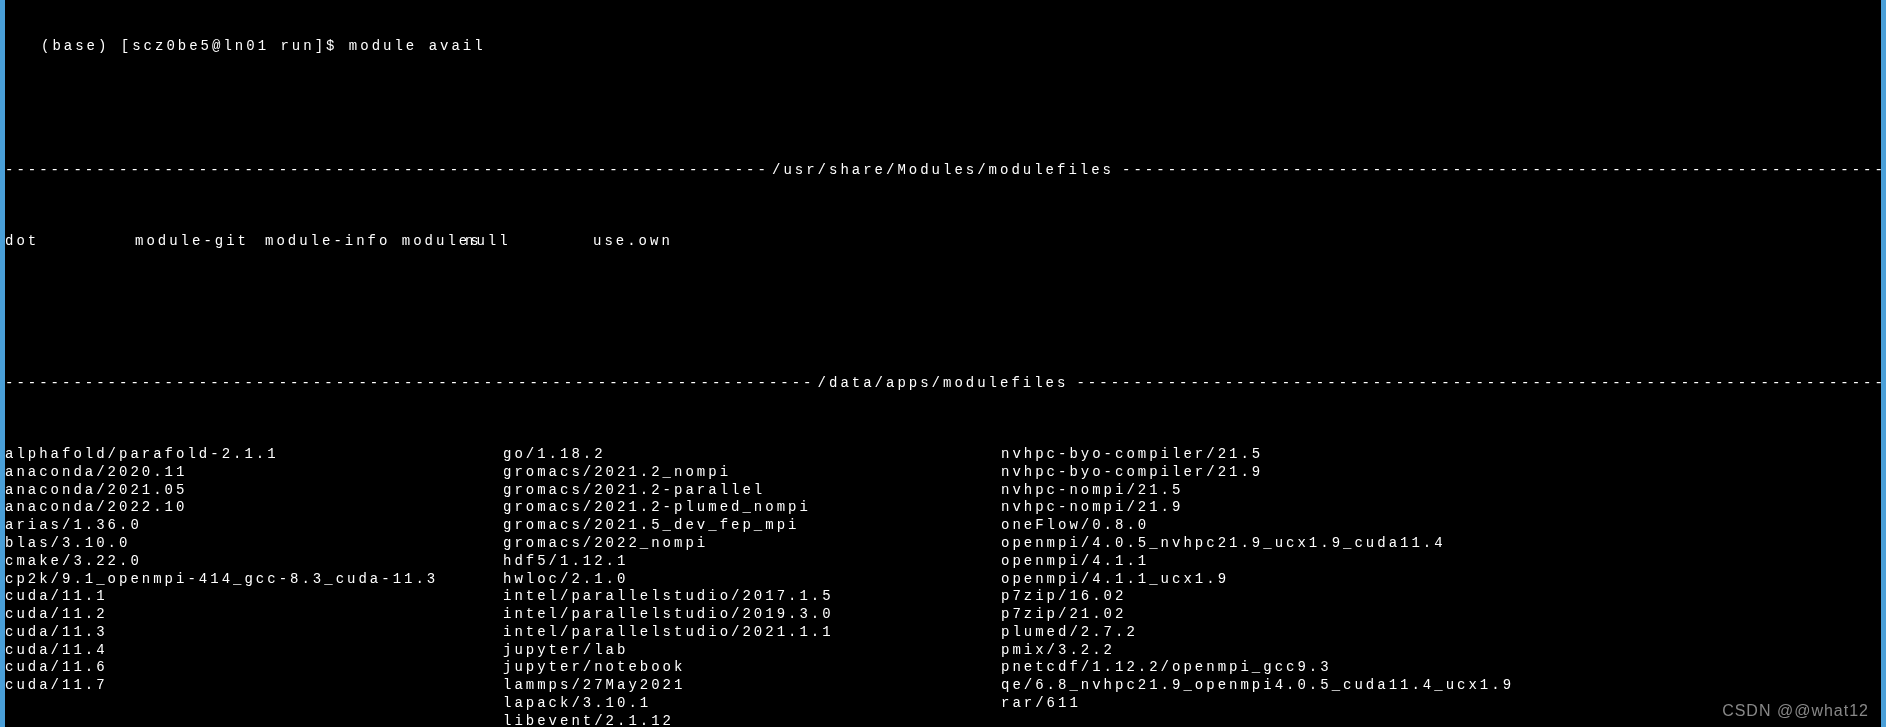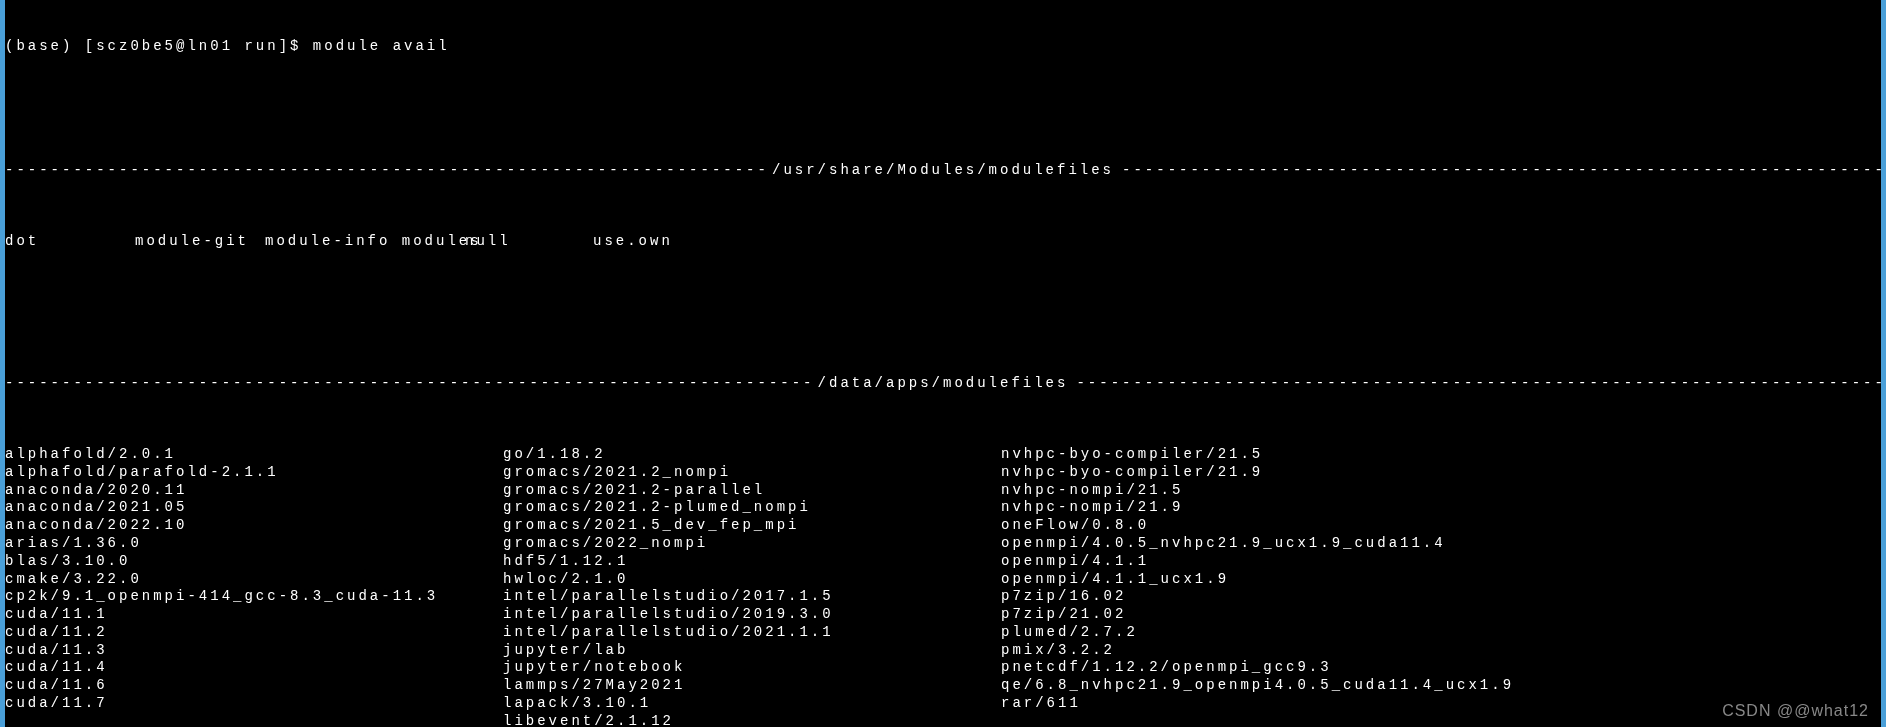--- a/index.html
+++ b/index.html
@@ -11,21 +11,21 @@
       letter-spacing: 3px;
       line-height: 1.27;
       width: 1886px;
       height: 727px;
       overflow: hidden;
       position: relative;
       border-left: 5px solid #4a9fd8;
       border-right: 5px solid #4a9fd8;
     }
     .terminal { padding: 2px 0 0 0; white-space: pre; }
-    .prompt-line { display: flex; }
+    .prompt-line { display: flex; margin-left: 36px; }
     .header-row { display: flex; width: 100%; }
     .dash-fill { flex: 1; overflow: hidden; white-space: nowrap; }
     .header-title { padding: 0 8px; }
     .mcol-row { display: flex; }
     .mc1 { width: 130px; }
     .mc2 { width: 130px; }
     .mc3 { width: 200px; }
     .mc4 { width: 128px; }
     .mc5 { width: 130px; }
     .columns { display: flex; }
@@ -69,21 +69,20 @@
   <div>&nbsp;</div>
 
   <div class="header-row">
     <span class="dash-fill">----------------------------------------------------------------------------------------------------------------------------------------</span>
     <span class="header-title">/data/apps/modulefiles</span>
     <span class="dash-fill">----------------------------------------------------------------------------------------------------------------------------------------</span>
   </div>
 
   <div class="columns">
     <div class="col col1">
-      <span>alphafold/2.0.1</span>
       <span>alphafold/parafold-2.1.1</span>
       <span>anaconda/2020.11</span>
       <span>anaconda/2021.05</span>
       <span>anaconda/2022.10</span>
       <span>arias/1.36.0</span>
       <span>blas/3.10.0</span>
       <span>cmake/3.22.0</span>
       <span>cp2k/9.1_openmpi-414_gcc-8.3_cuda-11.3</span>
       <span>cuda/11.1</span>
       <span>cuda/11.2</span>

